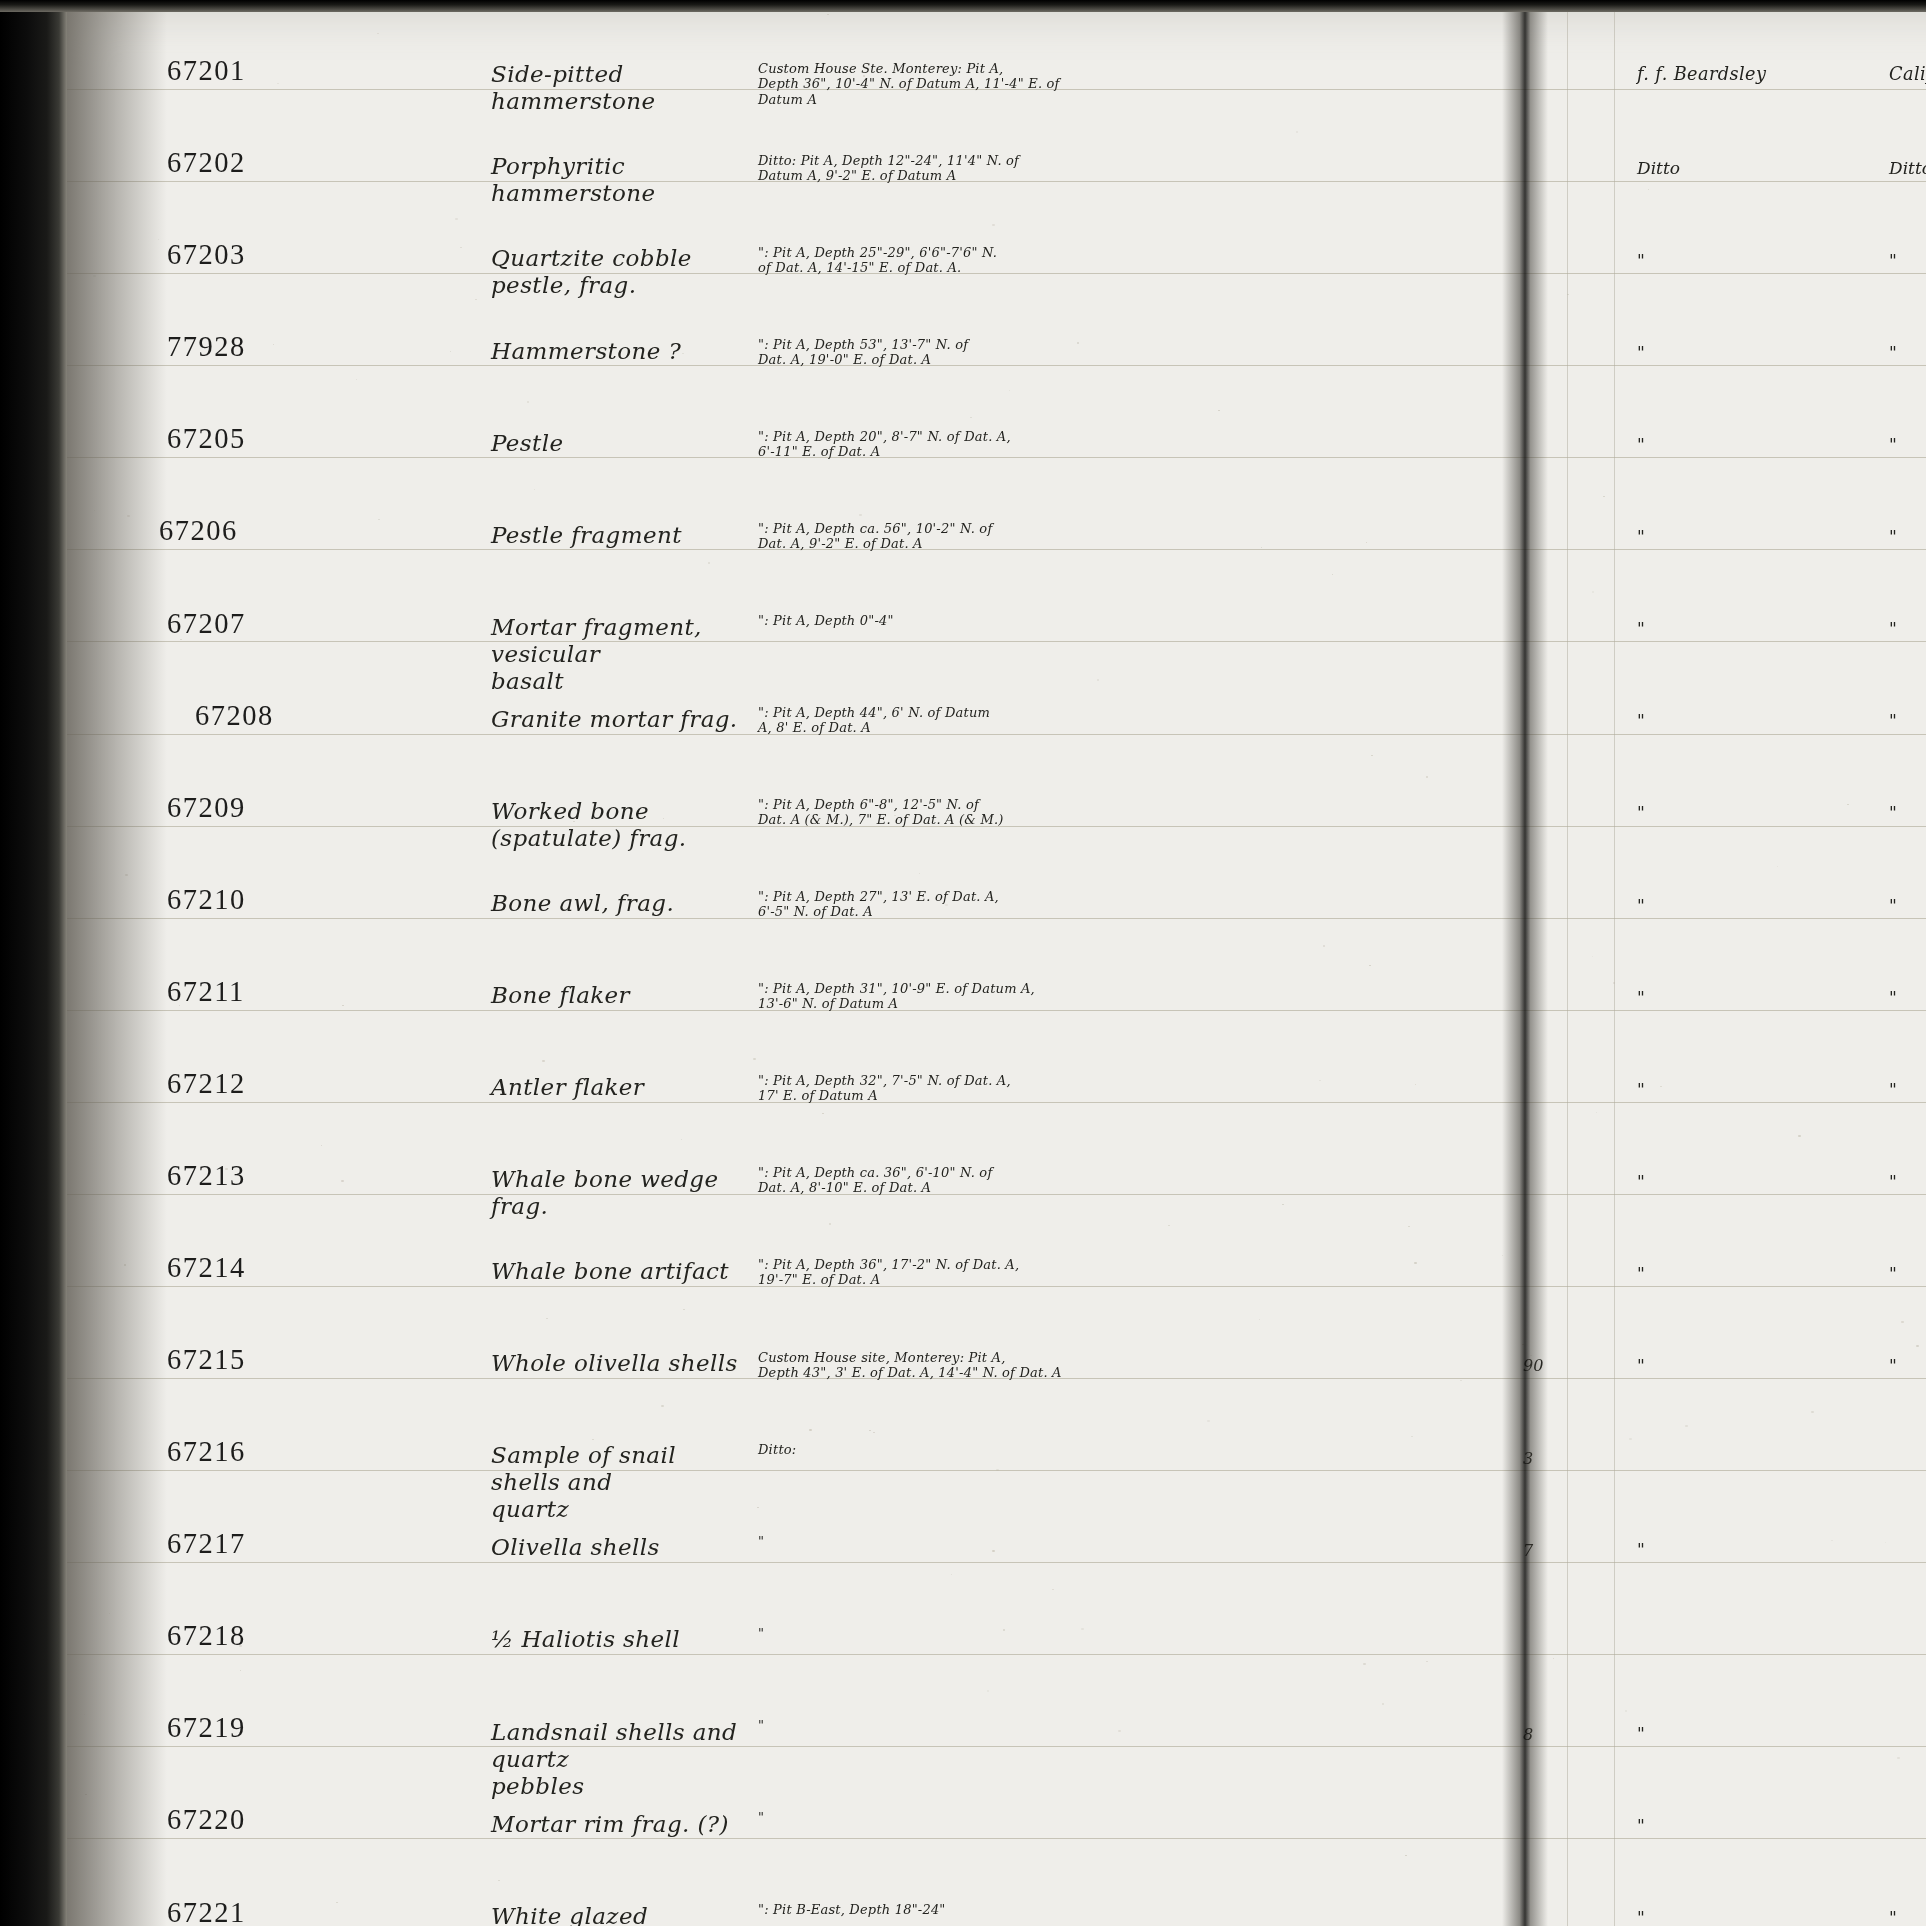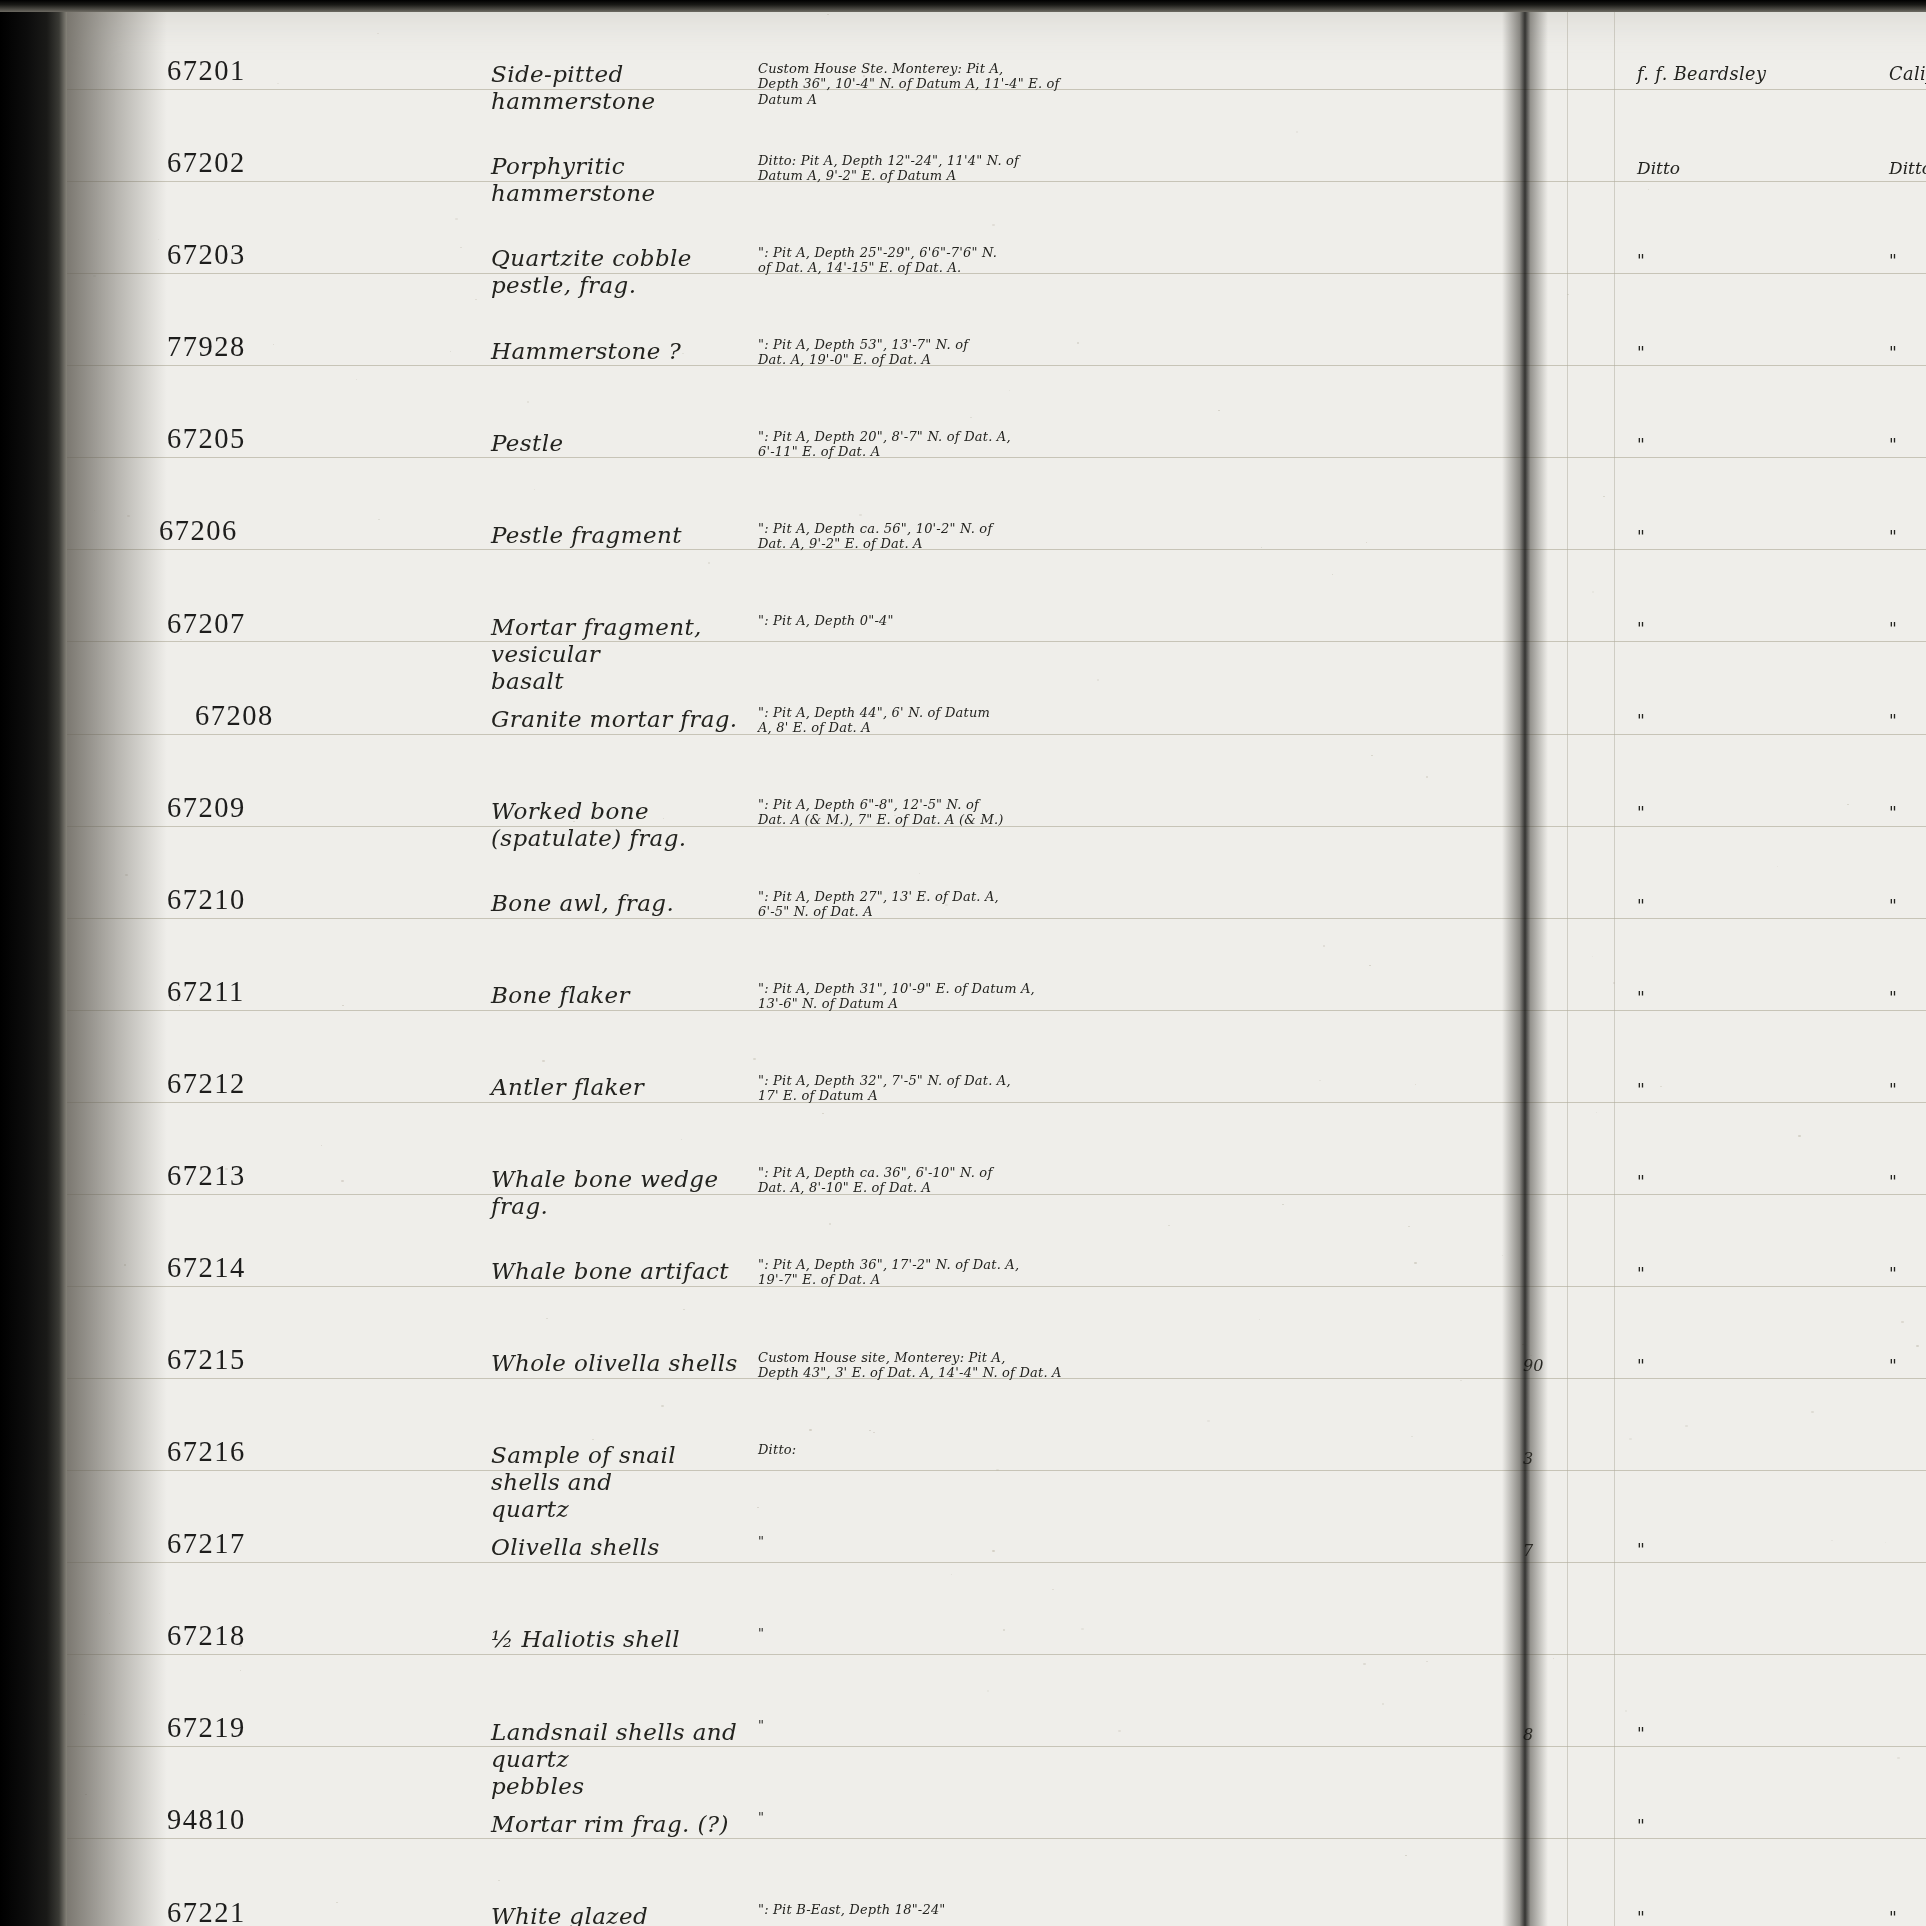--- a/index.html
+++ b/index.html
@@ -294,21 +294,21 @@
         </div>
         <div class="row" style="top: 0px;">
           <div class="cell catno" style="left: 100px; top: 1700px;">67219</div>
           <div class="cell hand desc" style="left: 424px; top: 1707px;;width:254px">Landsnail shells and quartz
     pebbles</div>
           <div class="cell hand prov" style="left: 691px; top: 1706px;;width:724px">"</div>
           <div class="cell hand qty" style="left: 1456px; top: 1713px;;width:69px;text-align:left">8</div>
           <div class="cell hand ditto" style="left: 1570px; top: 1711px;;width:239px">"</div>
         </div>
         <div class="row" style="top: 0px;">
-          <div class="cell catno" style="left: 100px; top: 1792px;">94810</div>
+          <div class="cell catno" style="left: 100px; top: 1792px;">67220</div>
           <div class="cell hand desc" style="left: 424px; top: 1799px;;width:254px">Mortar rim frag. (?)</div>
           <div class="cell hand prov" style="left: 691px; top: 1798px;;width:724px">"</div>
           <div class="cell hand ditto" style="left: 1570px; top: 1803px;;width:239px">"</div>
         </div>
         <div class="row" style="top: 0px;">
           <div class="cell catno" style="left: 100px; top: 1885px;">67221</div>
           <div class="cell hand desc" style="left: 424px; top: 1891px;;width:254px">White glazed potsherd</div>
           <div class="cell hand prov" style="left: 691px; top: 1890px;;width:724px">": Pit B-East, Depth 18"-24"</div>
           <div class="cell hand ditto" style="left: 1570px; top: 1895px;;width:239px">"</div>
           <div class="cell hand ditto" style="left: 1822px; top: 1895px;;width:331px">"</div>

